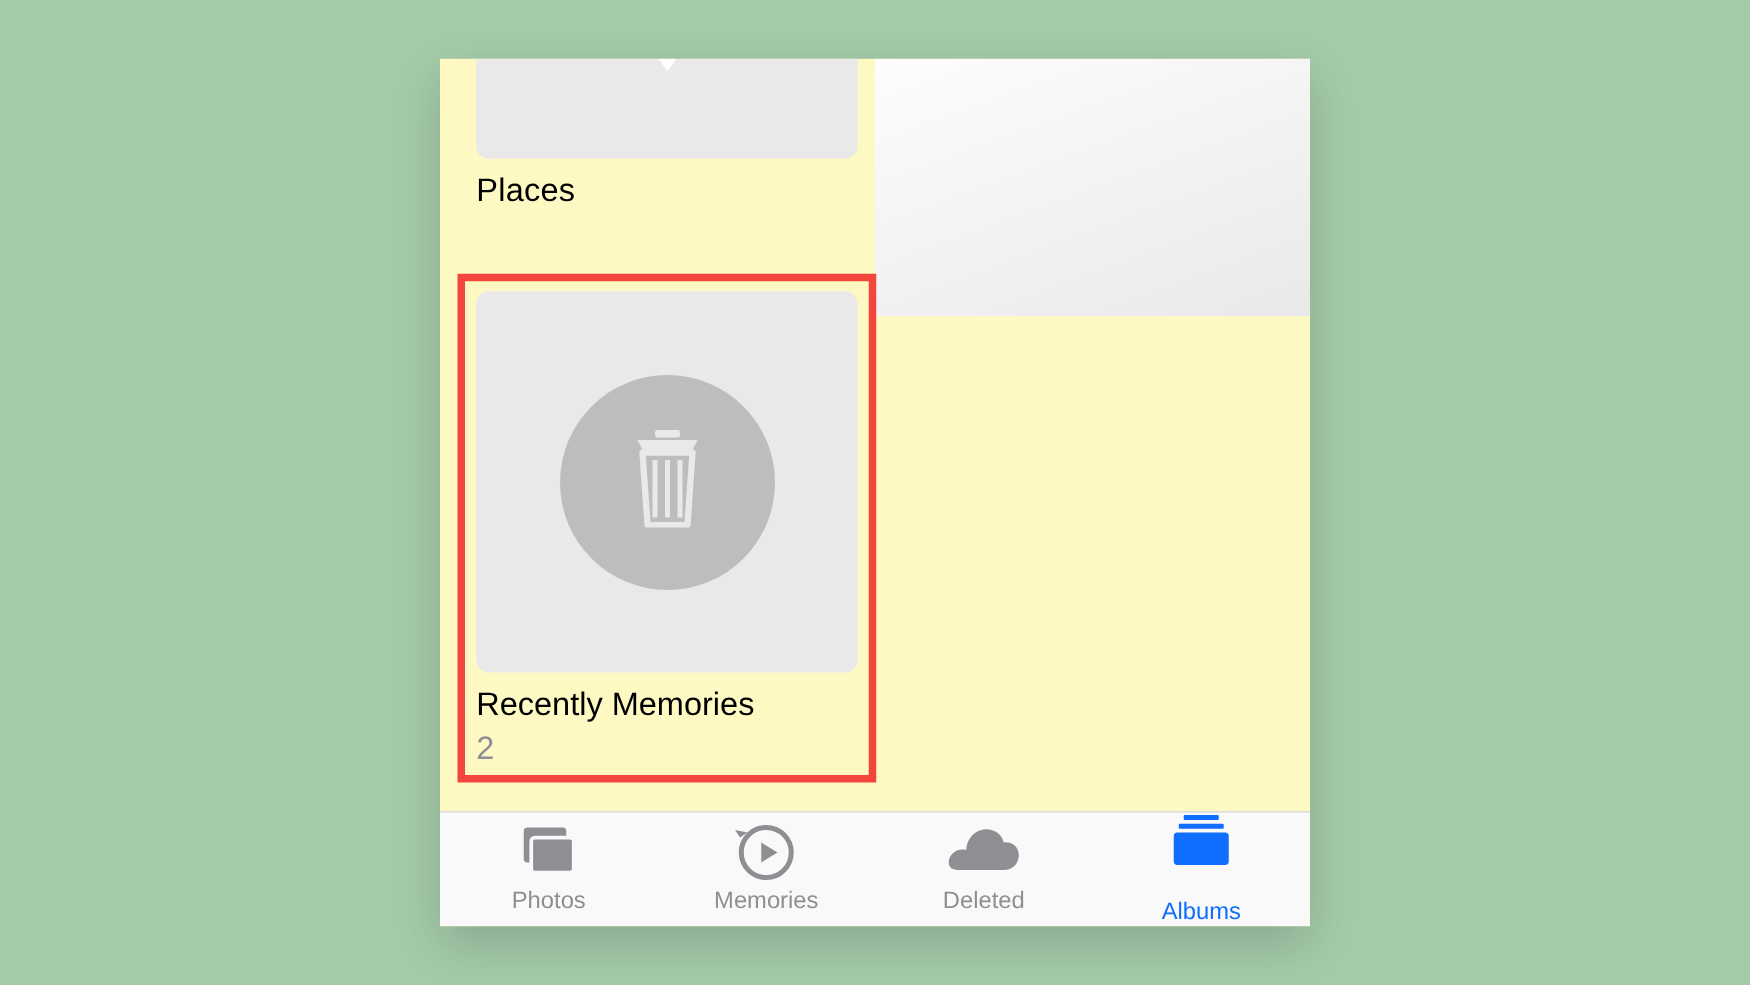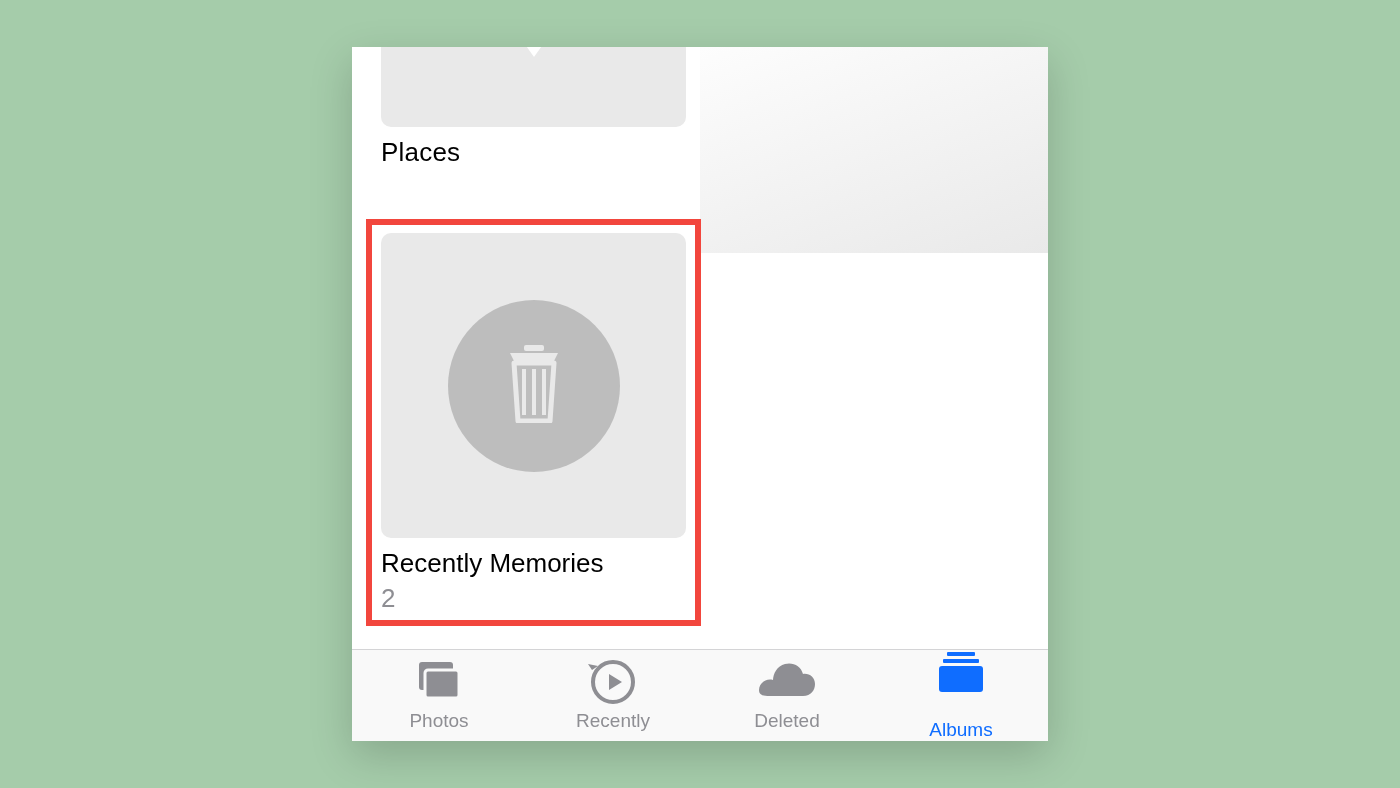--- a/index.html
+++ b/index.html
@@ -8,21 +8,21 @@
     background: #a5ccaa;
     font-family: -apple-system, "Helvetica Neue", Helvetica, Arial, sans-serif;
     display: flex;
     align-items: center;
     justify-content: center;
   }
   .device {
     position: relative;
     width: 696px;
     height: 694px;
-    background: #ffffff;
+    background: #fef9c3;
     box-shadow: 0 14px 40px rgba(0,0,0,0.18);
     overflow: hidden;
   }
 
   
   .gradient-panel {
     position: absolute;
     top: 0;
     left: 348px;
     width: 348px;
@@ -182,21 +182,21 @@
     </div>
 
     <div class="tab">
       <div class="icon-slot">
         <svg width="50" height="48" viewBox="0 0 50 48">
           <circle cx="25" cy="24" r="20" fill="none" stroke="#8e8e93" stroke-width="4"></circle>
           <polygon points="21,16 21,32 34,24" fill="#8e8e93"></polygon>
           <polygon points="4,12 0,6 10,8" fill="#8e8e93"></polygon>
         </svg>
       </div>
-      <span>Recently</span>
+      <span>Memories</span>
     </div>
 
     <div class="tab">
       <div class="icon-slot">
         <svg width="60" height="40" viewBox="0 0 60 40">
           <path d="M46 34 C54 34 58 28 58 22 C58 15 52 11 46 12 C44 4 36 0 28 2 C20 4 16 12 16 18 C8 16 2 22 2 28 C2 34 8 34 12 34 Z" fill="#8e8e93"></path>
         </svg>
       </div>
       <span>Deleted</span>
     </div>

